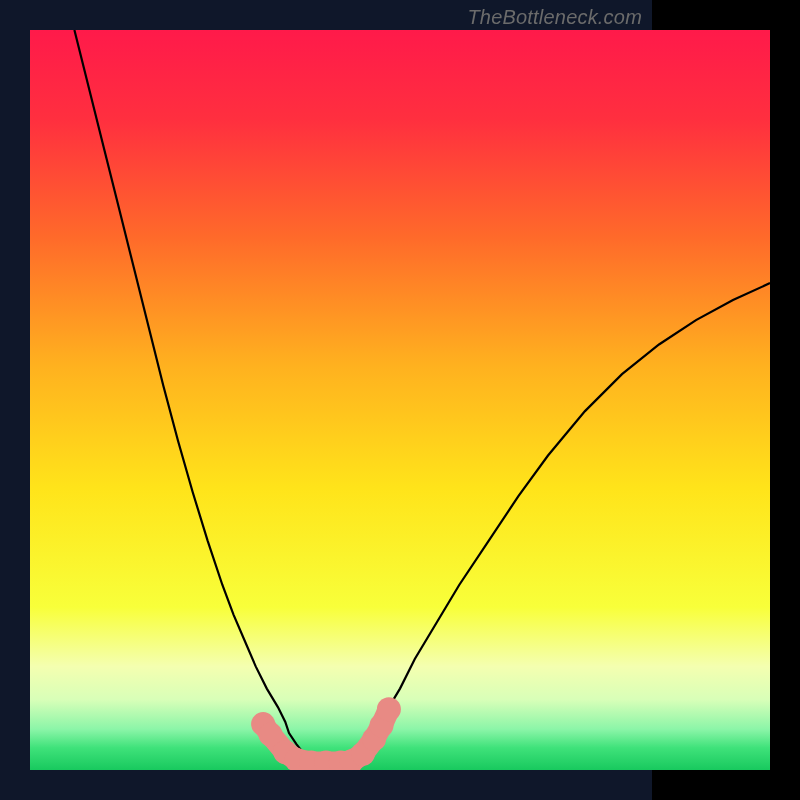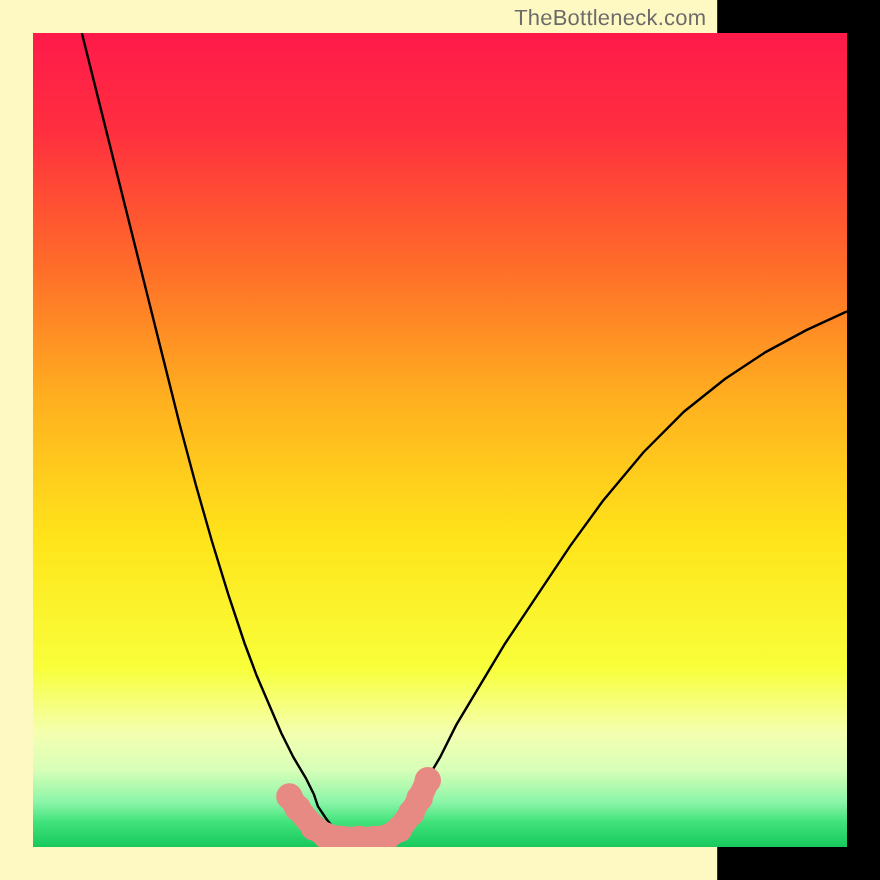--- a/index.html
+++ b/index.html
@@ -7,22 +7,23 @@
     padding: 0;
     width: 800px;
     height: 800px;
     background: #000;
     overflow: hidden;
     font-family: Arial, sans-serif;
   }
   .outer {
     width: 652px;
     height: 800px;
-    background: #fef9c3;
+    background: #0f172a;
     position: relative;
+    font-style: italic;
   }
   .plot {
     position: absolute;
     left: 30px;
     top: 30px;
     width: 740px;
     height: 740px;
   }
   .watermark {
     position: absolute;

